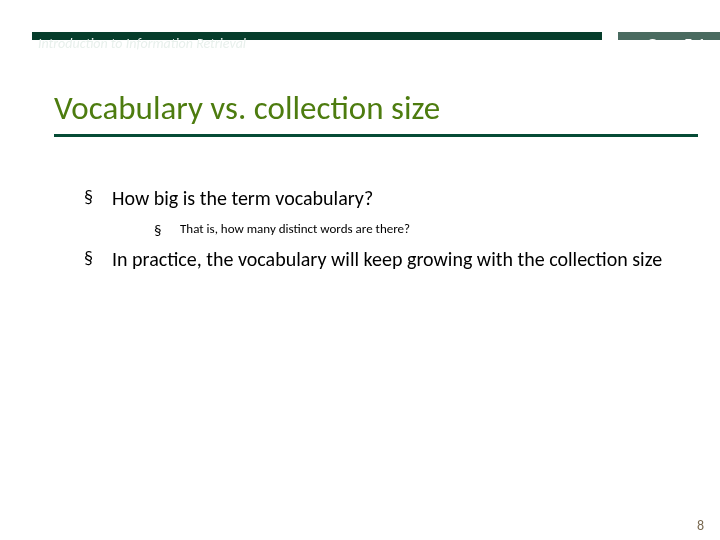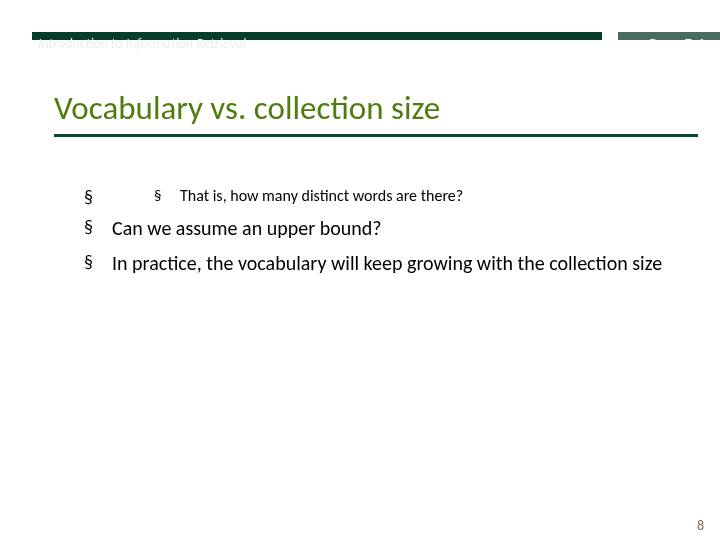--- a/index.html
+++ b/index.html
@@ -69,21 +69,21 @@
   }
   ul.lvl2 {
     list-style: none;
     padding-left: 34px;
     margin-top: 6px;
     margin-bottom: 6px;
   }
   ul.lvl2 > li {
     position: relative;
     padding-left: 18px;
-    font-size: 16px;
+    font-size: 13px;
   }
   ul.lvl2 > li::before {
     content: "§";
     position: absolute;
     left: 0;
     top: 0;
     font-size: 15px;
   }
   .pagenum {
     position: absolute;
@@ -101,28 +101,26 @@
   <div class="header-right">Sec. 5.1</div>
 </div>
 
 <div class="title-wrap">
   <h1 class="title">Vocabulary vs. collection size</h1>
 </div>
 
 <div class="content">
   <ul class="lvl1">
     <li>
+      <span>How big is the term vocabulary?</span>
       <ul class="lvl2">
         <li>
           <span>That is, how many distinct words are there?</span>
         </li>
       </ul>
-    </li>
-    <li>
-      <span>Can we assume an upper bound?</span>
     </li>
     <li>
       <span>In practice, the vocabulary will keep growing with the collection size</span>
     </li>
   </ul>
 </div>
 
 <div class="pagenum">8</div>
 
 </body></html>

